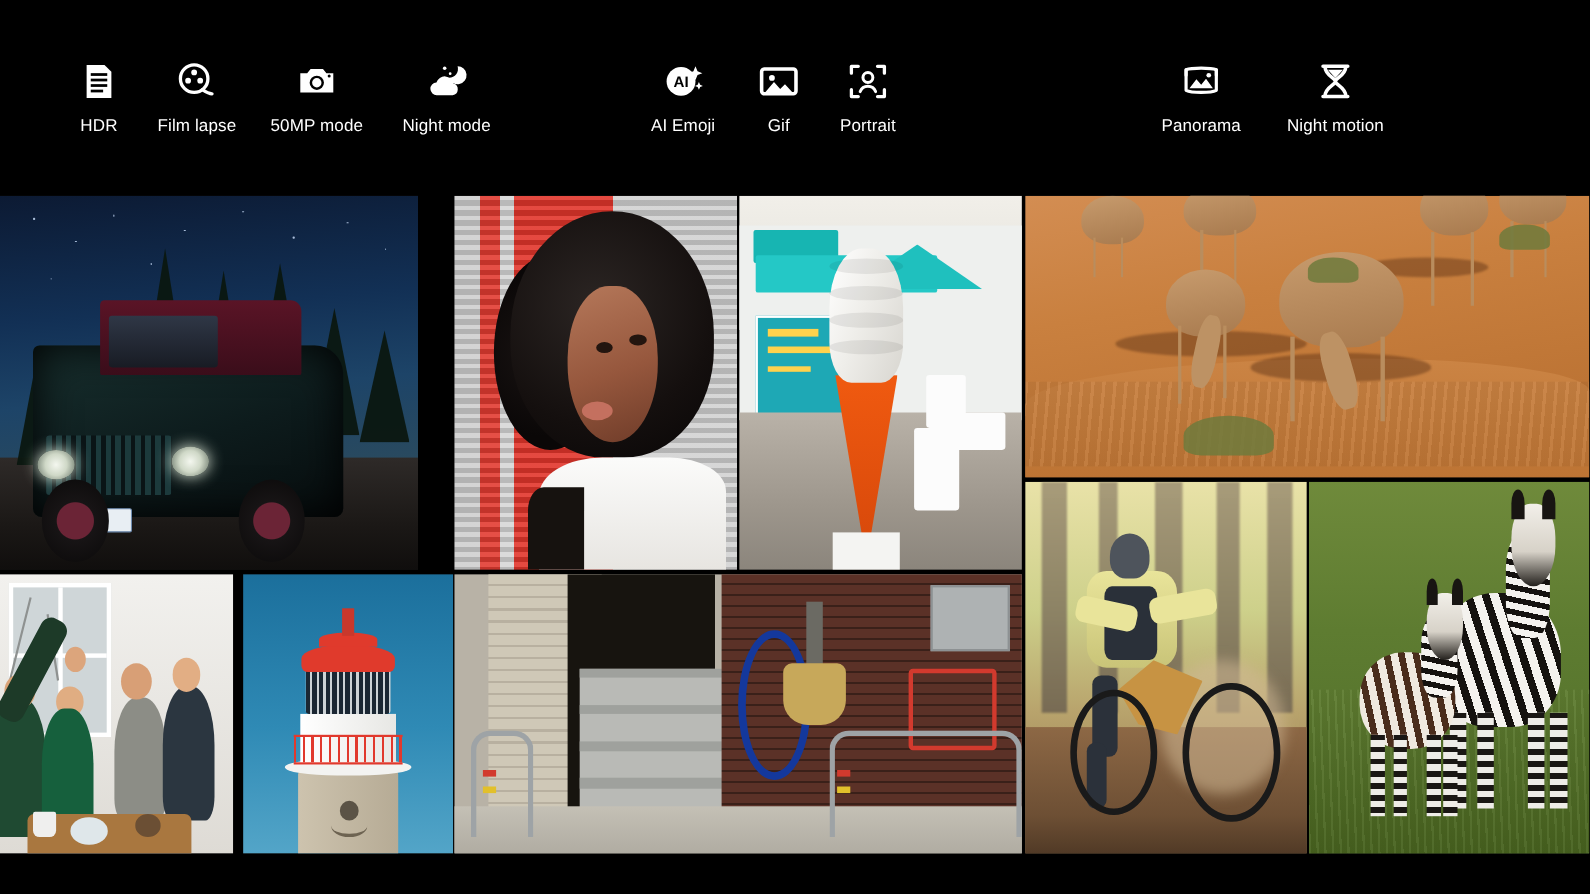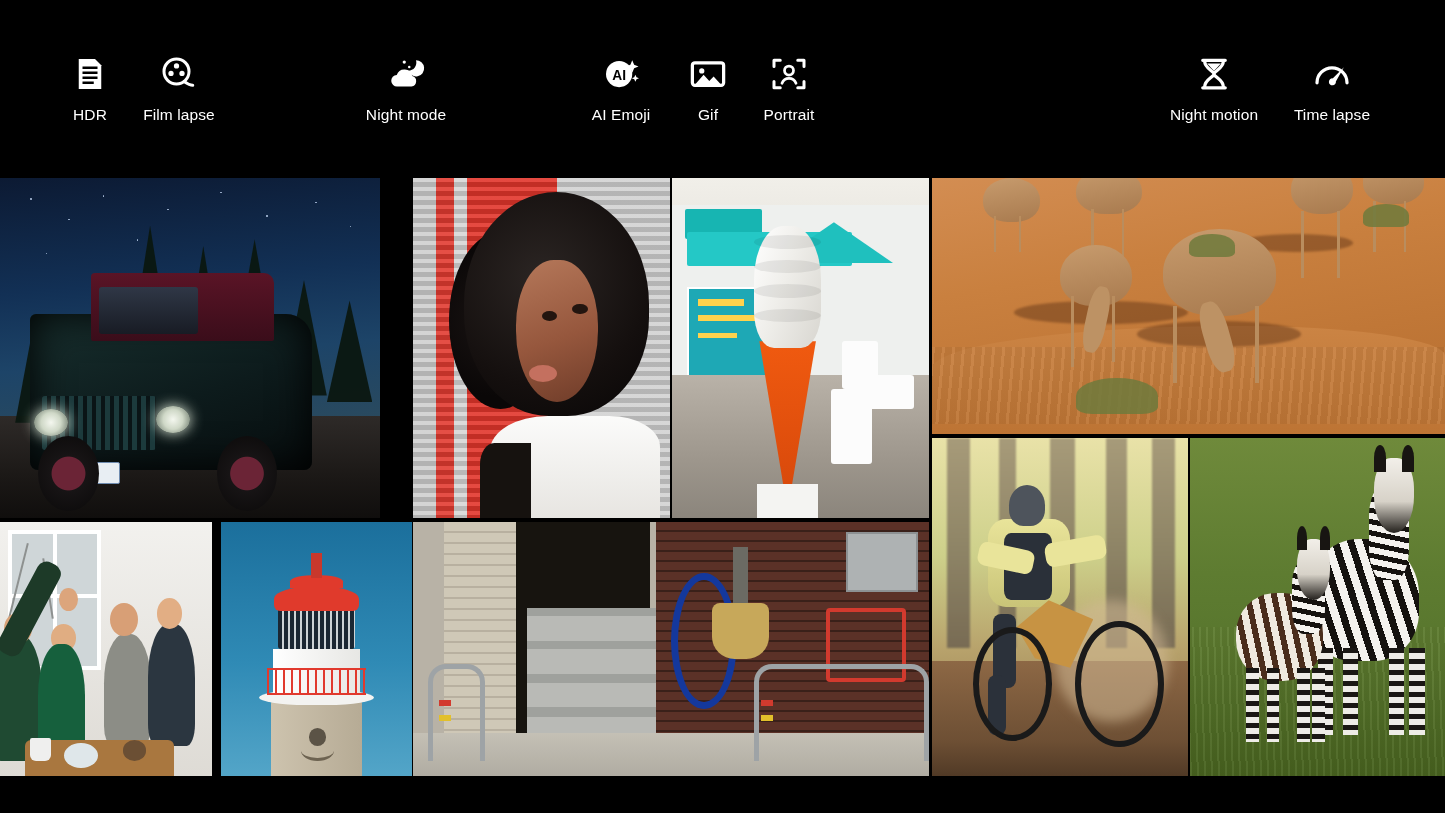--- a/index.html
+++ b/index.html
@@ -197,20 +197,31 @@
           <svg viewBox="0 0 32 32" width="40" height="40" fill="none">
             <circle cx="14" cy="14" r="10" fill="none" stroke="#fff" stroke-width="2.4"></circle>
             <circle cx="14" cy="9.5" r="2.1" fill="#fff"></circle>
             <circle cx="9.6" cy="15.5" r="2.1" fill="#fff"></circle>
             <circle cx="18.4" cy="15.5" r="2.1" fill="#fff"></circle>
             <path d="M20 22c3 2 5 3 7 3" fill="none" stroke="#fff" stroke-width="2.4" stroke-linecap="round" stroke-linejoin="round"></path>
           </svg>
         </div>
         <div class="mode-label">Film lapse</div>
       </div>
+      <div class="mode-item" style="position: absolute; left: 228px; top: 52px; width: 120px;">
+        <div class="mode-icon">
+          <svg viewBox="0 0 32 32" width="40" height="40" fill="none">
+            <path d="M4 10h5l2.5-3h9L23 10h5v14H4z" fill="#fff"></path>
+            <circle cx="16" cy="17" r="5.2" fill="#000"></circle>
+            <circle cx="16" cy="17" r="3.4" fill="#fff"></circle>
+            <circle cx="25" cy="12" r="1.1" fill="#000"></circle>
+          </svg>
+        </div>
+        <div class="mode-label">50MP mode</div>
+      </div>
       <div class="mode-item" style="position: absolute; left: 346px; top: 52px; width: 120px;">
         <div class="mode-icon">
           <svg viewBox="0 0 32 32" width="40" height="40" fill="none">
             <path d="M24 5a6.5 6.5 0 1 1-6.2 8.4A6.5 6.5 0 0 0 24 5z" fill="#fff"></path>
             <circle cx="14.6" cy="6.4" r="1.3" fill="#fff"></circle>
             <circle cx="18.6" cy="10.4" r="1" fill="#fff"></circle>
             <path d="M9 26a4.6 4.6 0 0 1-.4-9.2A6.4 6.4 0 0 1 21 17.6 4.3 4.3 0 0 1 20.4 26z" fill="#fff"></path>
           </svg>
         </div>
         <div class="mode-label">Night mode</div>
@@ -239,38 +250,40 @@
       <div class="mode-item" style="position: absolute; left: 729px; top: 52px; width: 120px;">
         <div class="mode-icon">
           <svg viewBox="0 0 32 32" width="40" height="40" fill="none">
             <path d="M4 10V5h5M28 10V5h-5M4 22v5h5M28 22v5h-5" fill="none" stroke="#fff" stroke-width="2.4" stroke-linecap="round" stroke-linejoin="round"></path>
             <circle cx="16" cy="13.2" r="3.6" fill="none" stroke="#fff" stroke-width="2.2"></circle>
             <path d="M10.4 23.4a6 6 0 0 1 11.2 0" fill="none" stroke="#fff" stroke-width="2.2" stroke-linecap="round" stroke-linejoin="round"></path>
           </svg>
         </div>
         <div class="mode-label">Portrait</div>
       </div>
+      <div class="mode-item" style="position: absolute; left: 1032px; top: 52px; width: 120px;">
+        <div class="mode-icon">
+          <svg viewBox="0 0 32 32" width="40" height="40" fill="none">
+            <path d="M5 7.5c4-1.6 18-1.6 22 0v15c-4 2-18 2-22 0z" fill="none" stroke="#fff" stroke-width="2.3" stroke-linecap="round" stroke-linejoin="round"></path>
+            <path d="M5 7.5v4M27 7.5v4" fill="none" stroke="#fff" stroke-width="2.3" stroke-linecap="round" stroke-linejoin="round"></path>
+            <path d="M7.5 21l5-6.5 3.5 4 3.5-4.5 5 7z" fill="#fff"></path>
+            <circle cx="21.5" cy="11.5" r="1.7" fill="#fff"></circle>
+          </svg>
+        </div>
+        <div class="mode-label">Panorama</div>
+      </div>
       <div class="mode-item" style="position: absolute; left: 1154px; top: 52px; width: 120px;">
         <div class="mode-icon">
           <svg viewBox="0 0 32 32" width="40" height="40" fill="none">
             <path d="M7 5h18M7 27h18" fill="none" stroke="#fff" stroke-width="2.6" stroke-linecap="round" stroke-linejoin="round"></path>
             <path d="M8.5 5.6c0 6 7.5 8 7.5 10.4s-7.5 4.4-7.5 10.4M23.5 5.6c0 6-7.5 8-7.5 10.4s7.5 4.4 7.5 10.4" fill="none" stroke="#fff" stroke-width="2.6" stroke-linecap="round" stroke-linejoin="round"></path>
             <path d="M10.5 7.5h11L16 13.5z" fill="#fff"></path>
           </svg>
         </div>
         <div class="mode-label">Night motion</div>
-      </div>
-      <div class="mode-item" style="position: absolute; left: 1272px; top: 52px; width: 120px;">
-        <div class="mode-icon">
-          <svg viewBox="0 0 32 32" width="40" height="40" fill="none">
-            <path d="M4 23a12 12 0 0 1 24 0" fill="none" stroke="#fff" stroke-width="2.6" stroke-linecap="round" stroke-linejoin="round"></path>
-            <path d="M25.5 10.5L16.5 19.5a2.8 2.8 0 1 0 2.6 2.4z" fill="#fff"></path>
-          </svg>
-        </div>
-        <div class="mode-label">Time lapse</div>
       </div>
     </div>
 
   <div id="collage">
 
     <div class="ph" style="left:0;top:0;width:380px;height:340px;">
       <div class="sc">
         <div class="lay jeep-sky"></div>
         <div class="lay jeep-ground"></div>
         <div class="jeep-tree" style="left:4%;width:10%;height:30%;"></div>

